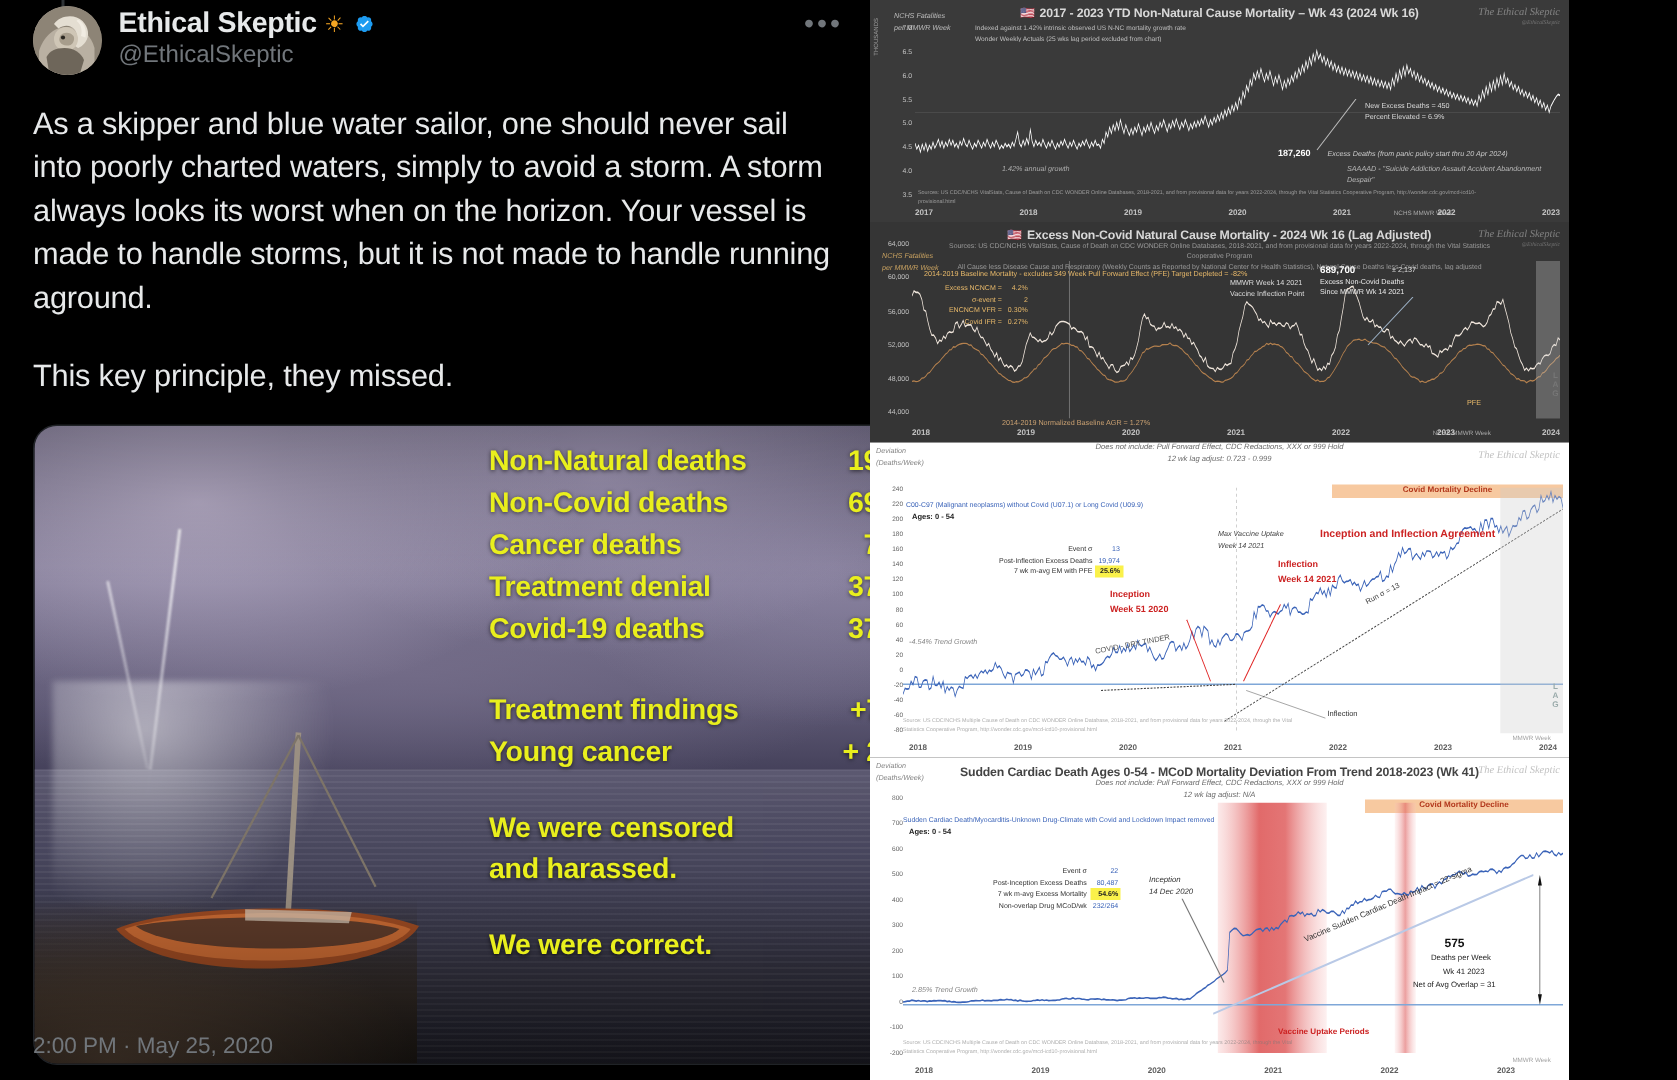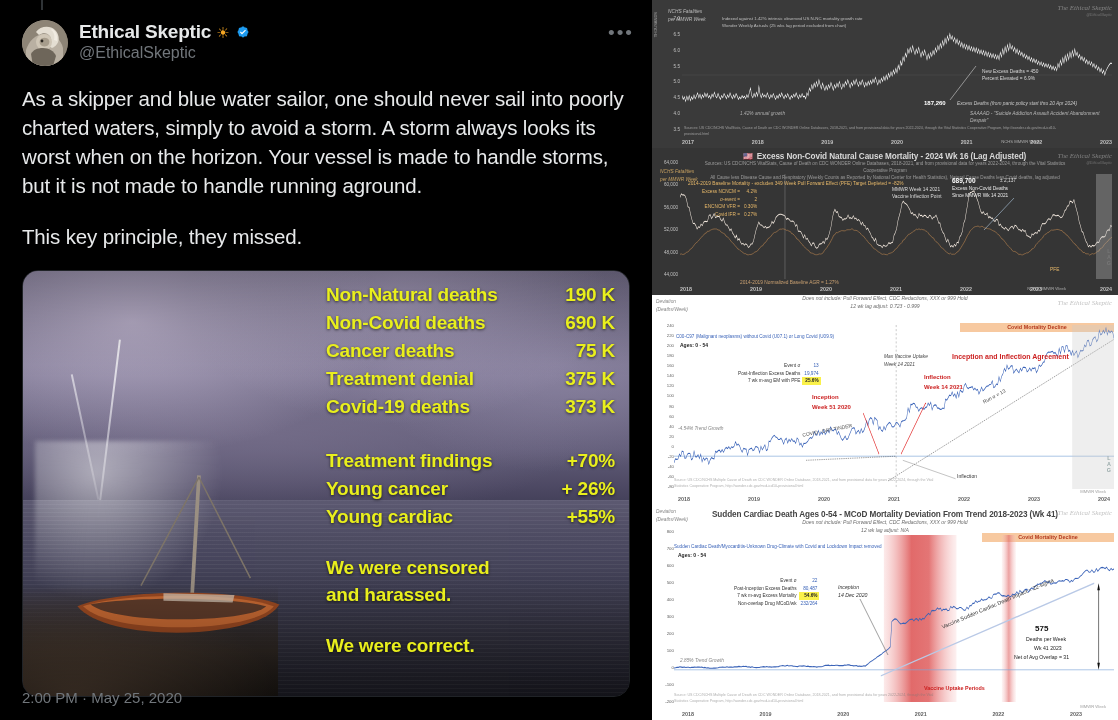--- a/index.html
+++ b/index.html
@@ -7,23 +7,23 @@
     width: 1118px; height: 720px;
     background: #000;
     font-family: "Liberation Sans", sans-serif;
     overflow: hidden;
   }
   .page { position: relative; width: 1118px; height: 720px; background:#000; display:flex; }
 
   
   .tweet {
     position: relative;
-    width: 652px; height: 720px;
+    width: 580px; height: 720px;
     background: #000;
-    padding: 20px 18px 0 22px;
+    padding: 4px 18px 0 22px;
   }
   .tweet-topline {
     position:absolute; left: 41px; top: 0; width: 2px; height: 10px; background:#2f3336;
   }
   .tweet-head { display:flex; align-items:flex-start; gap: 11px; position:relative; }
   .avatar {
     width: 46px; height: 46px; border-radius: 50%;
     background: radial-gradient(circle at 35% 35%, #cfc8bd 0%, #a49a8c 45%, #6d6459 78%, #3c362f 100%);
     flex: 0 0 auto; overflow:hidden; position:relative;
   }
@@ -279,42 +279,41 @@
         <div class="ov-gap"></div>
 
         <div class="ov-row">
           <span class="lbl">Treatment findings</span>
           <span class="val">+70%</span>
         </div>
         <div class="ov-row">
           <span class="lbl">Young cancer</span>
           <span class="val">+ 26%</span>
         </div>
-        <div class="ov-row">
-          <span class="lbl">Young cardiac</span>
-          <span class="val">+55%</span>
-        </div>
 
         <div class="ov-block">
           <div class="ov-line">We were censored</div>
           <div class="ov-line">and harassed.</div>
         </div>
         <div class="ov-block">
           <div class="ov-line">We were correct.</div>
         </div>
       </div>
     </div>
 
     <div class="timestamp">2:00 PM · May 25, 2020</div>
   </div>
 
   <div class="charts">
 
     <div class="chart c-dark ch1">
       <div class="ytitle-rot">THOUSANDS</div>
+      <div class="c-title">
+        <span class="flag">🇺🇸</span><span>2017 - 2023 YTD Non-Natural Cause Mortality – Wk 43 (2024 Wk 16)</span>
+      </div>
       <div class="brand">
         <span>The Ethical Skeptic</span>
         <span class="bh">@EthicalSkeptic</span>
       </div>
       <div class="ylab" style="white-space:pre-line;">NCHS Fatalities
 per MMWR Week</div>
       <div style="position:absolute;left:70px;top:16px;font-size:4.4px;line-height:1.55;opacity:.82;">
         <div>Indexed against 1.42% intrinsic observed US N-NC mortality growth rate</div>
         <div>Wonder  Weekly Actuals (25 wks lag period excluded from chart)</div>
       </div>

